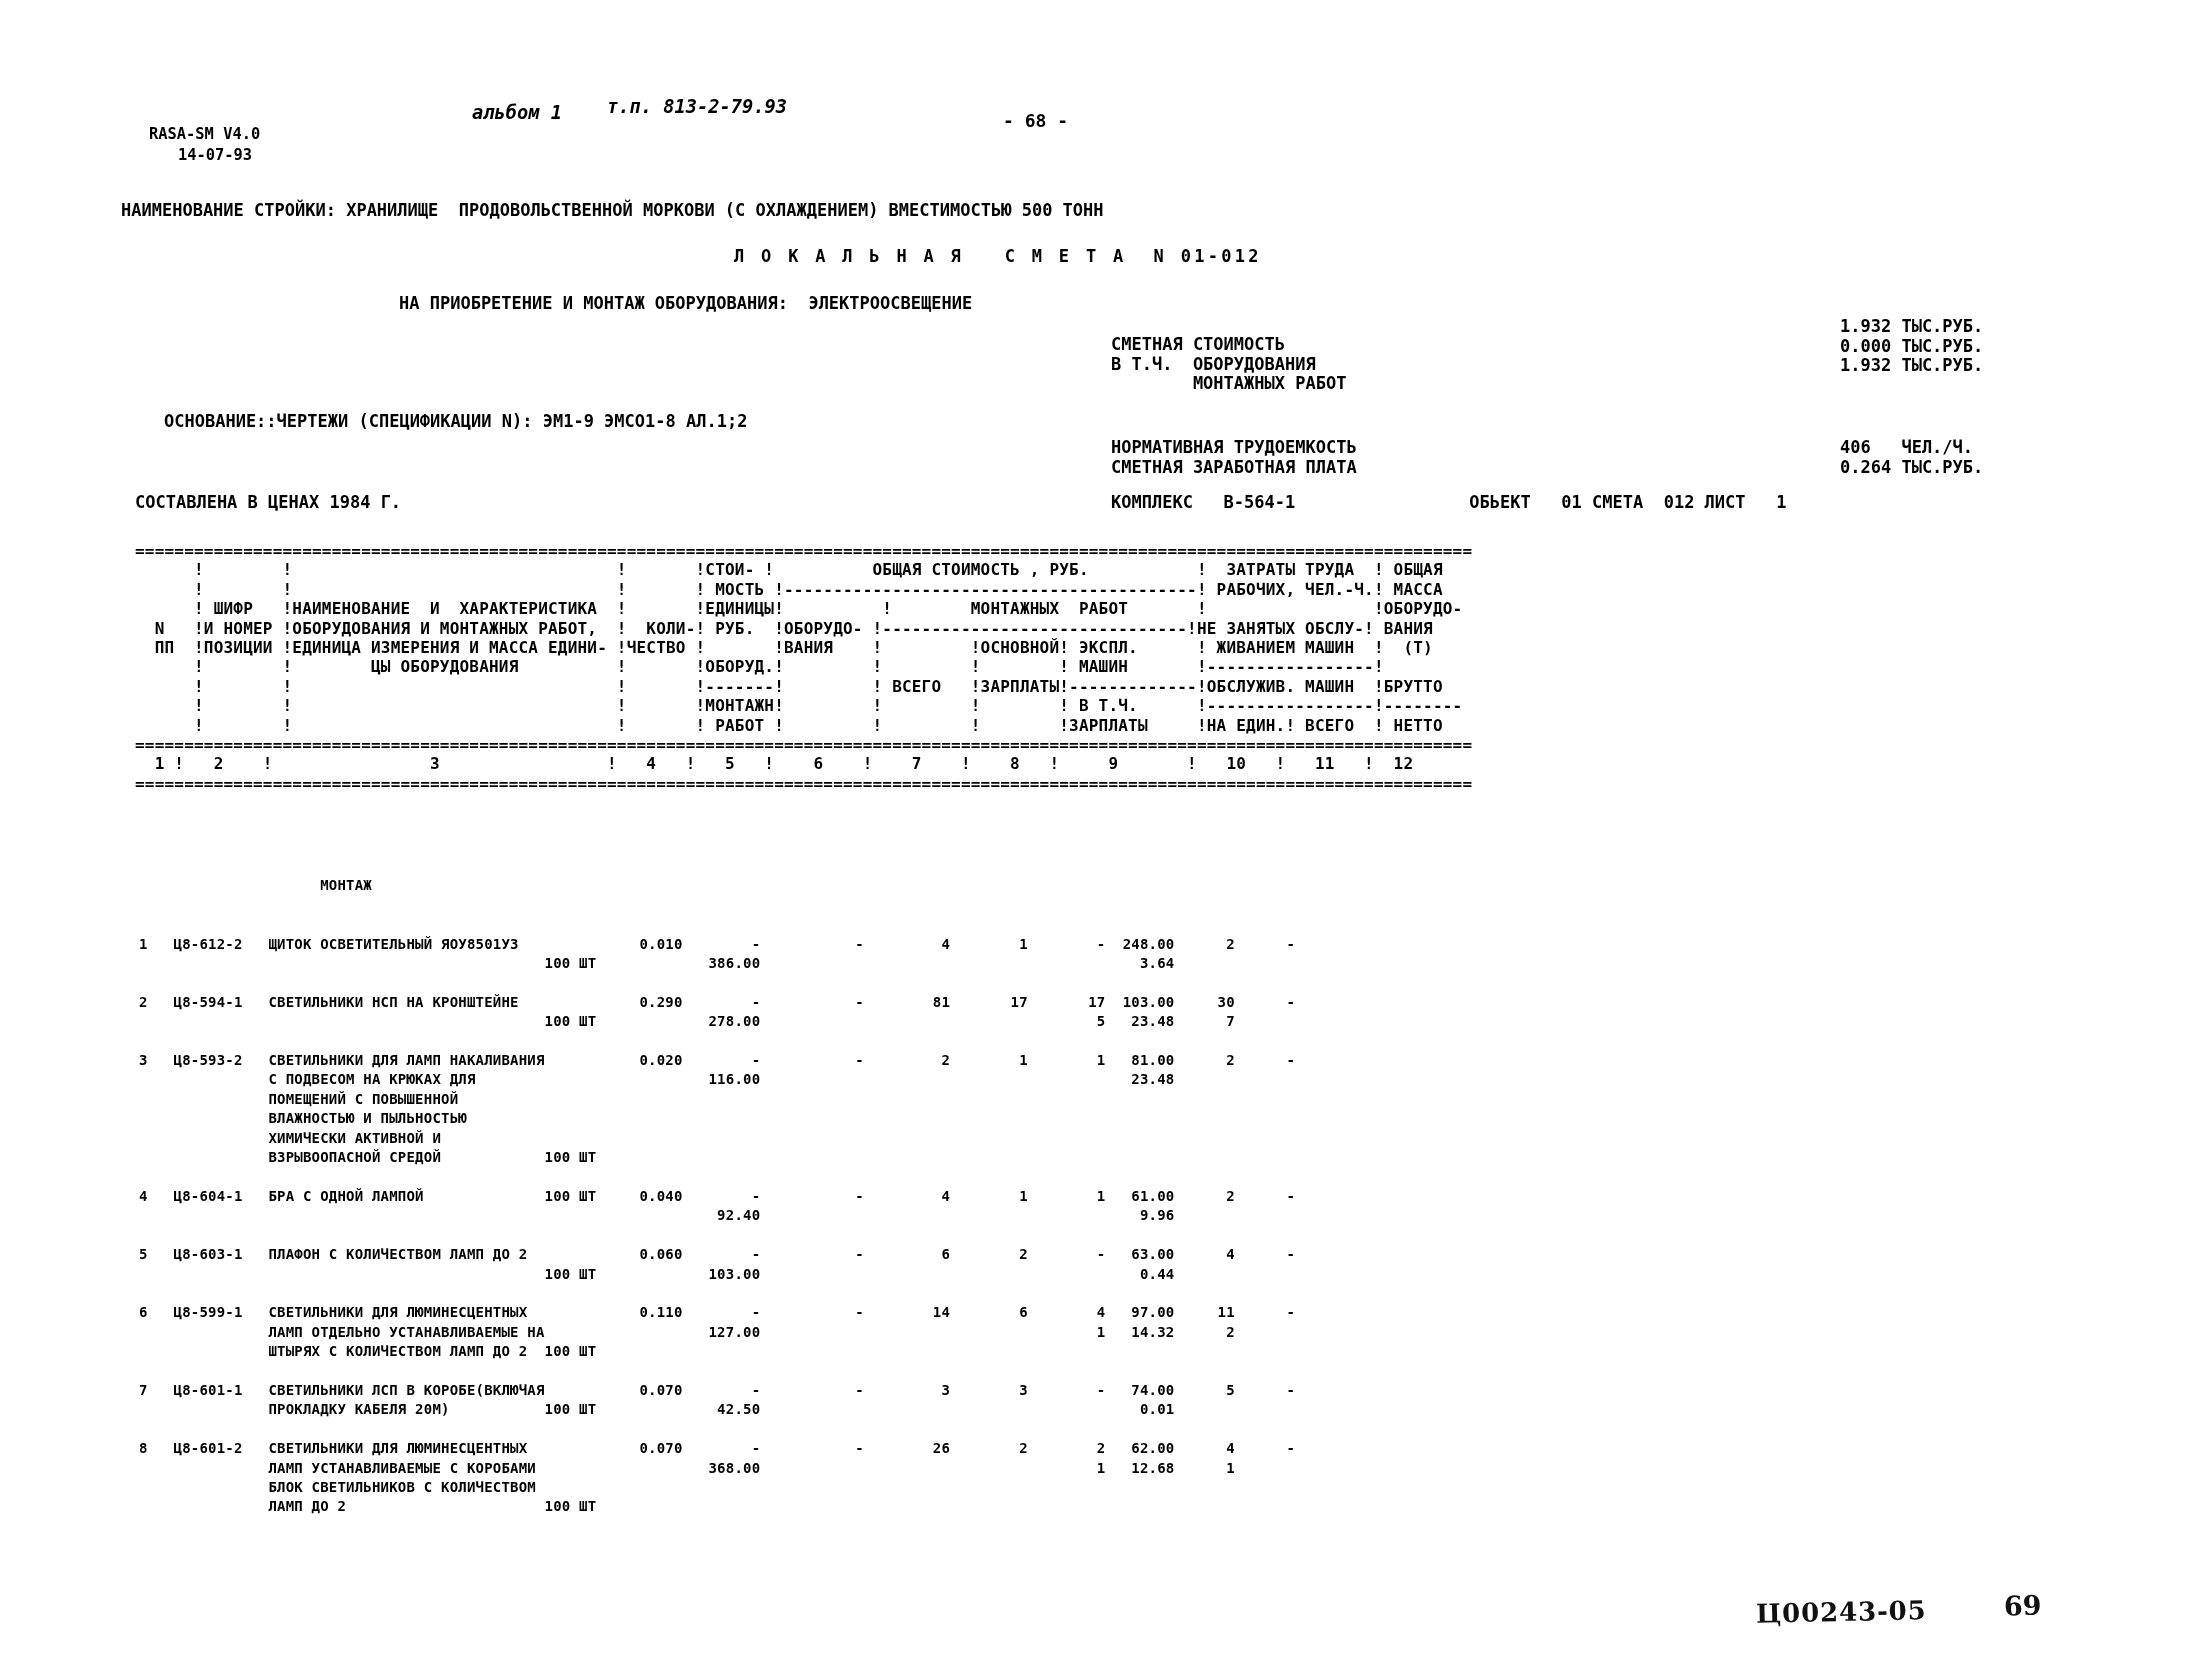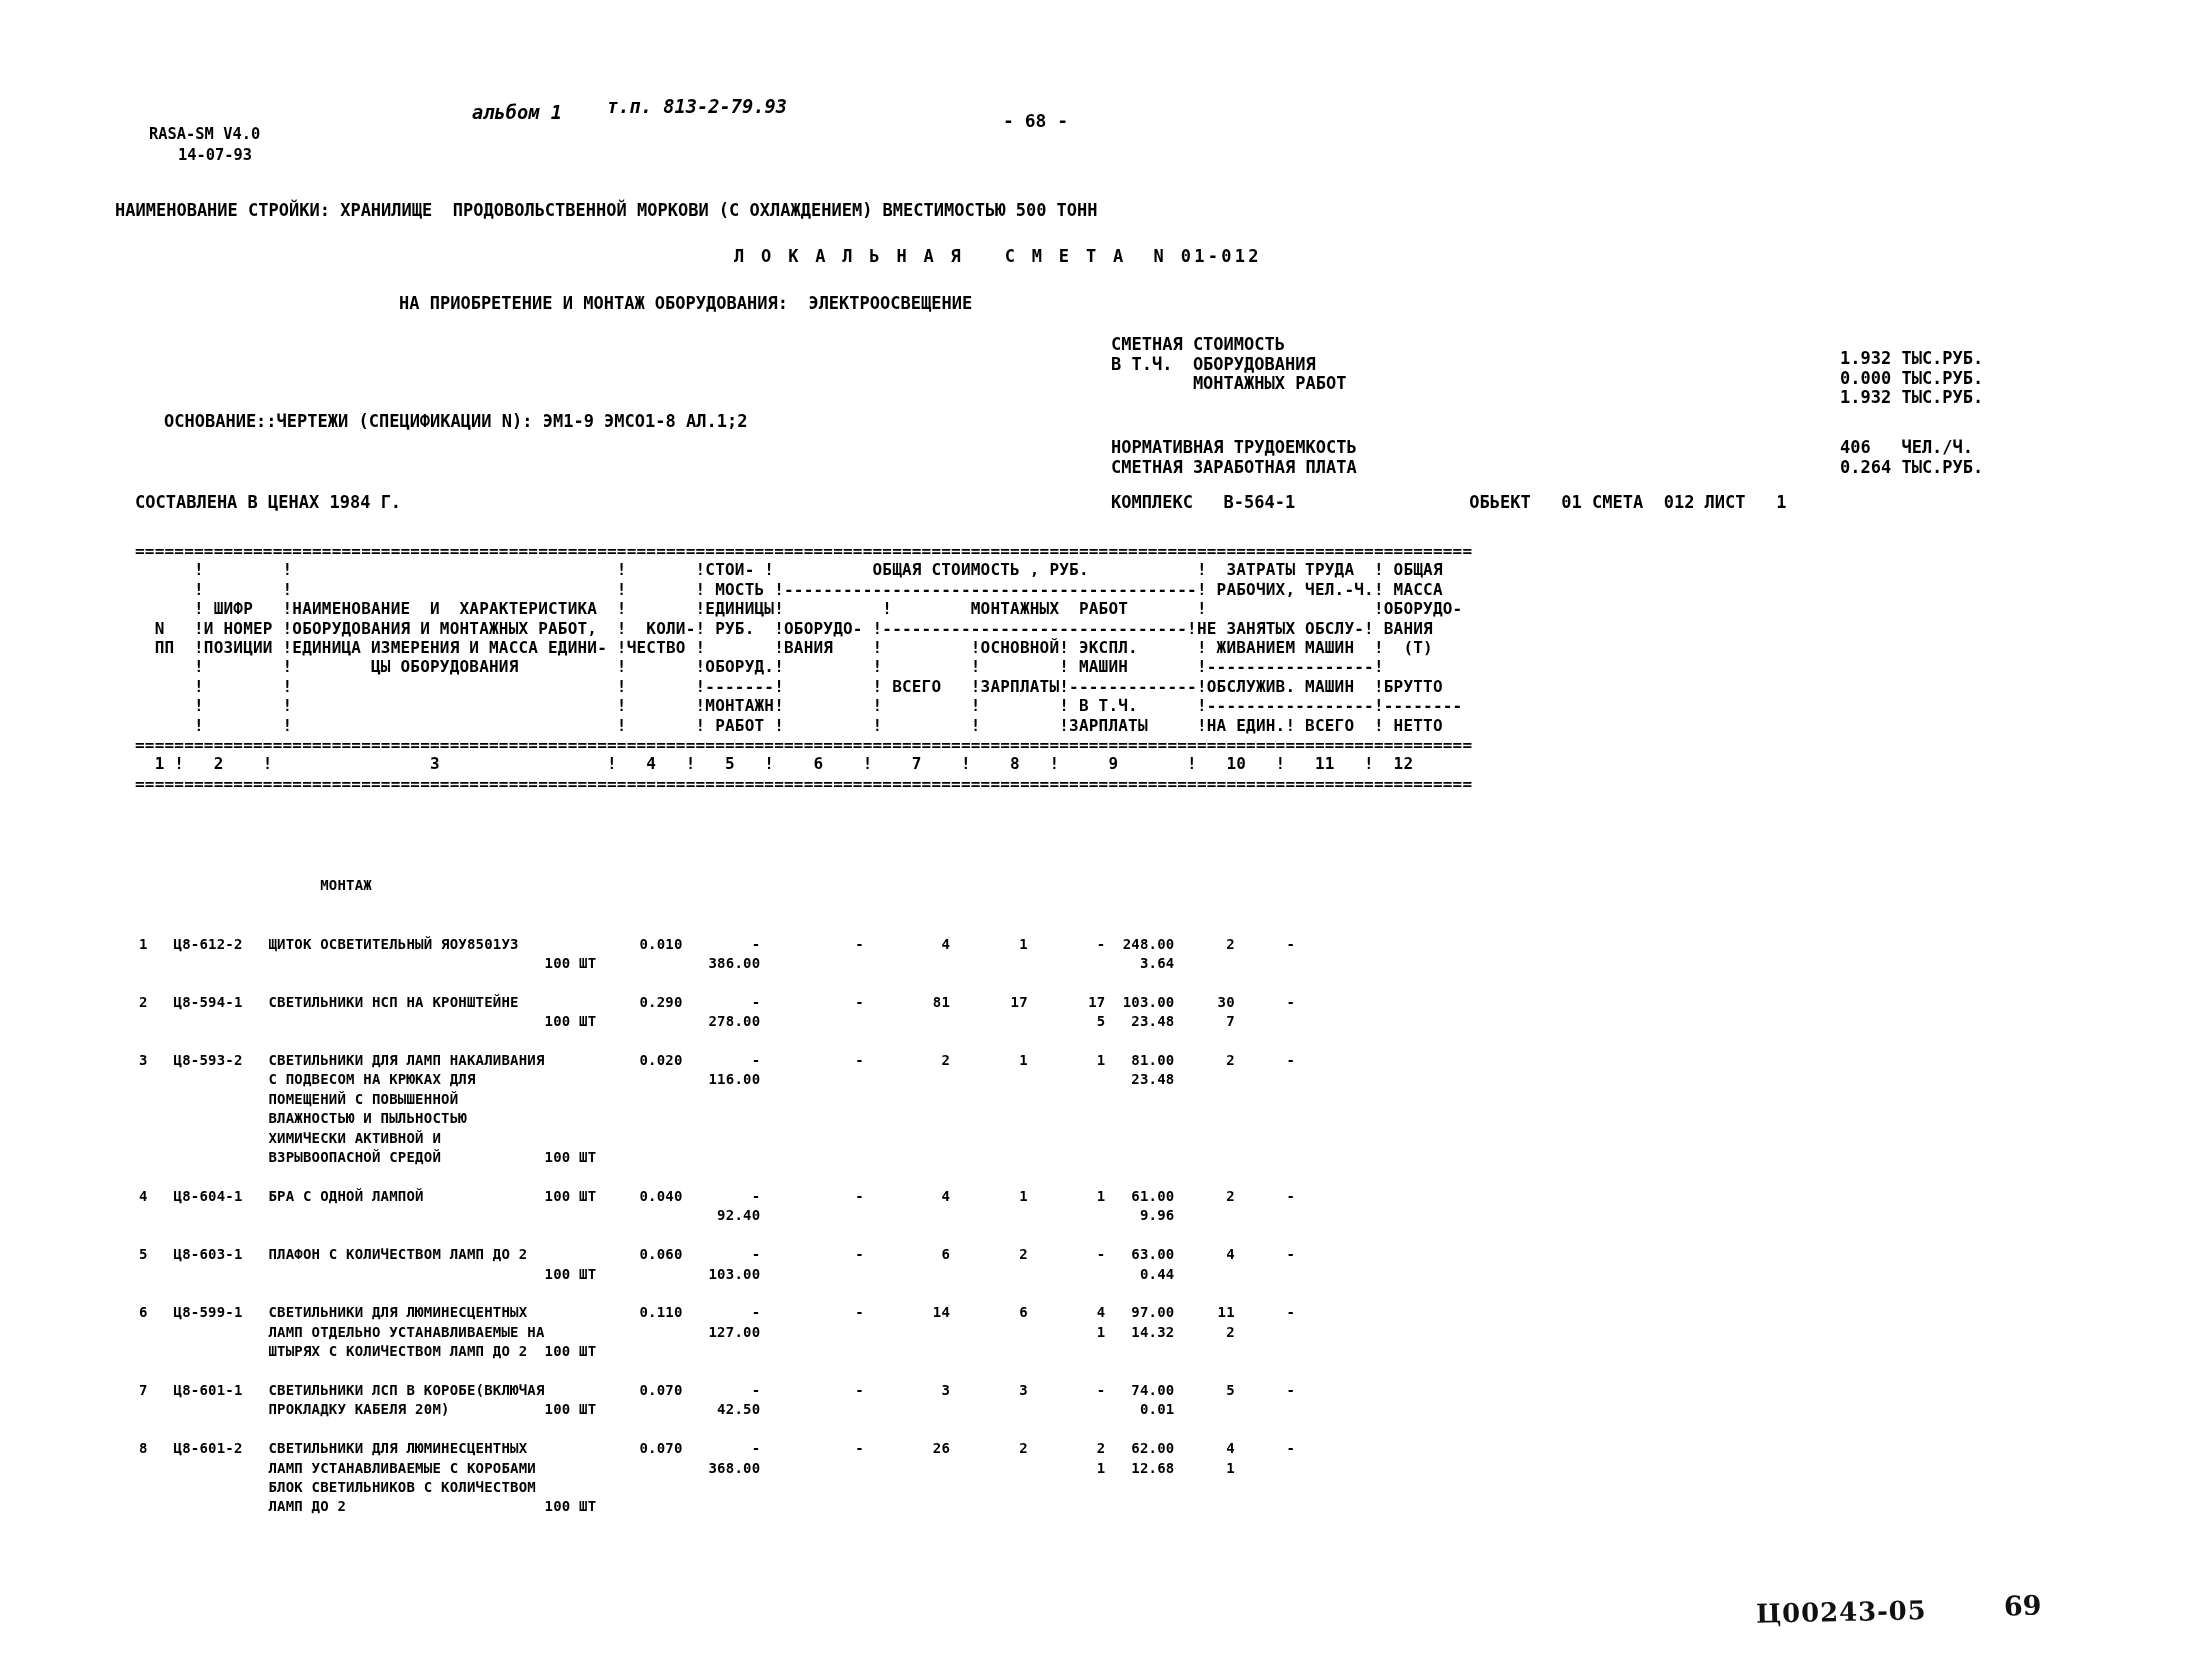--- a/index.html
+++ b/index.html
@@ -83,30 +83,30 @@
 
 <div id="page">
 
   <div class="mono s33 hdr-prog">RASA-SM V4.0</div>
   <div class="mono s33" style="left:178px; top:146px;">14-07-93</div>
 
   <div class="mono s40" style="left:472px; top:102px; font-style:italic;">альбом 1</div>
   <div class="mono s40" style="left:607px; top:96px; font-style:italic;">т.п. 813-2-79.93</div>
   <div class="mono s38" style="left:1003px; top:111px;">- 68 -</div>
 
-  <div class="mono s36" style="left:115px; top:201px;">НАИМЕНОВАНИЕ СТРОЙКИ: ХРАНИЛИЩЕ  ПРОДОВОЛЬСТВЕННОЙ МОРКОВИ (С ОХЛАЖДЕНИЕМ) ВМЕСТИМОСТЬЮ 500 ТОНН</div>
+  <div class="mono s36" style="left:121px; top:201px;">НАИМЕНОВАНИЕ СТРОЙКИ: ХРАНИЛИЩЕ  ПРОДОВОЛЬСТВЕННОЙ МОРКОВИ (С ОХЛАЖДЕНИЕМ) ВМЕСТИМОСТЬЮ 500 ТОНН</div>
 
   <div class="mono s36" style="left:706px; top:247px; letter-spacing:3.3px;margin-left:28px;">Л О К А Л Ь Н А Я   С М Е Т А  N 01-012</div>
 
   <div class="mono s36" style="left:399px; top:294px;">НА ПРИОБРЕТЕНИЕ И МОНТАЖ ОБОРУДОВАНИЯ:  ЭЛЕКТРООСВЕЩЕНИЕ</div>
 
   <div class="mono s36" style="left:1111px; top:335px;">СМЕТНАЯ СТОИМОСТЬ
 В Т.Ч.  ОБОРУДОВАНИЯ
         МОНТАЖНЫХ РАБОТ</div>
-  <div class="mono s36" style="left:1840px; top:349px;text-align:center;">1.932 ТЫС.РУБ.
+  <div class="mono s36" style="left:1840px; top:317px;text-align:center;">1.932 ТЫС.РУБ.
 0.000 ТЫС.РУБ.
 1.932 ТЫС.РУБ.</div>
 
   <div class="mono s36" style="left:1111px; top:438px;">НОРМАТИВНАЯ ТРУДОЕМКОСТЬ
 СМЕТНАЯ ЗАРАБОТНАЯ ПЛАТА</div>
   <div class="mono s36" style="left:1840px; top:438px;">406   ЧЕЛ./Ч.
 0.264 ТЫС.РУБ.</div>
 
   <div class="mono s36" style="left:135px; top:412px;margin-left:29px;">ОСНОВАНИЕ::ЧЕРТЕЖИ (СПЕЦИФИКАЦИИ N): ЭМ1-9 ЭМСО1-8 АЛ.1;2</div>
   <div class="mono s36" style="left:135px; top:485px;margin-top:8px;">СОСТАВЛЕНА В ЦЕНАХ 1984 Г.</div>

